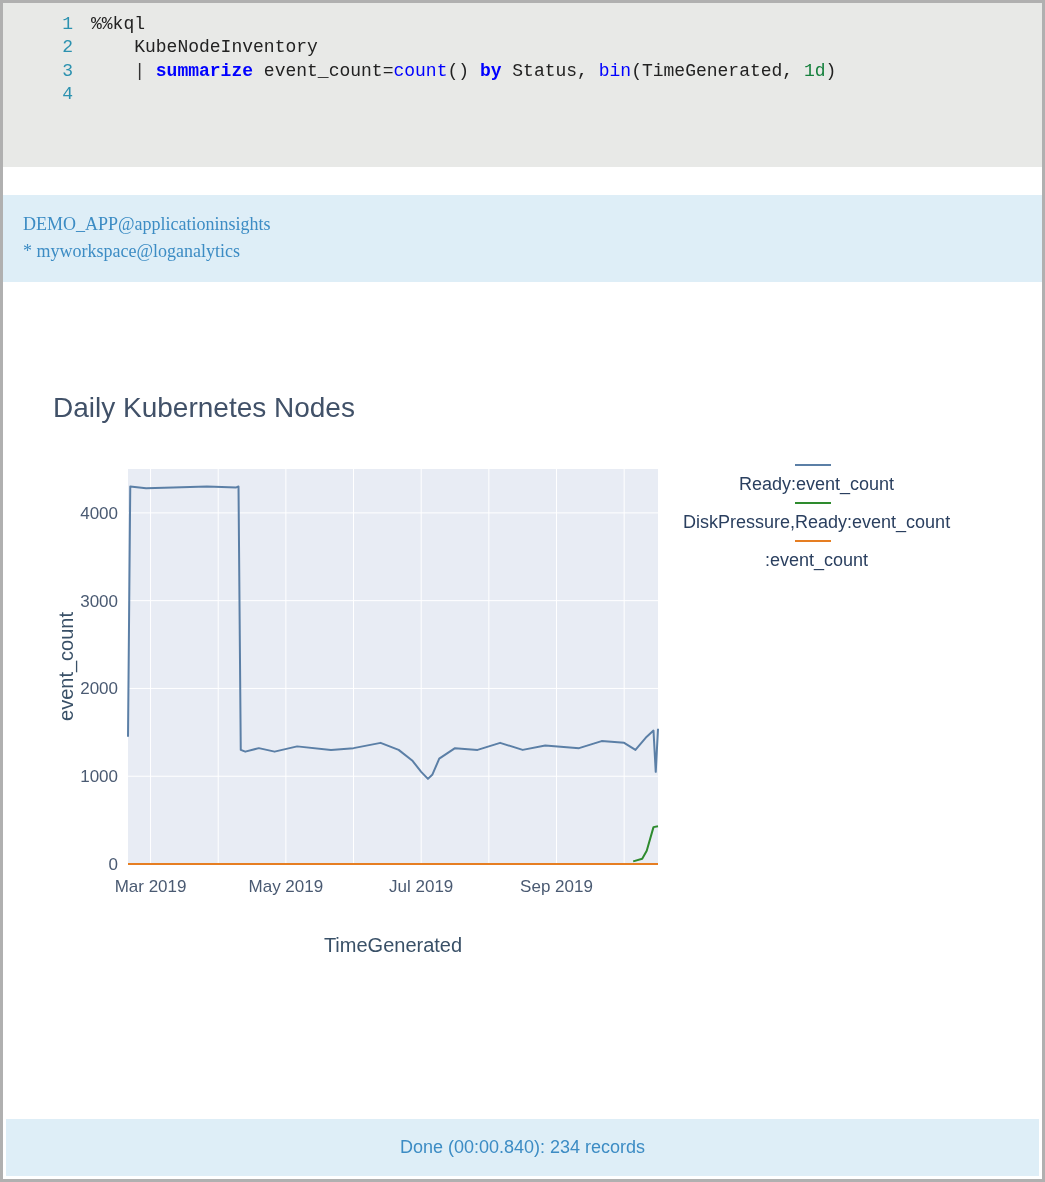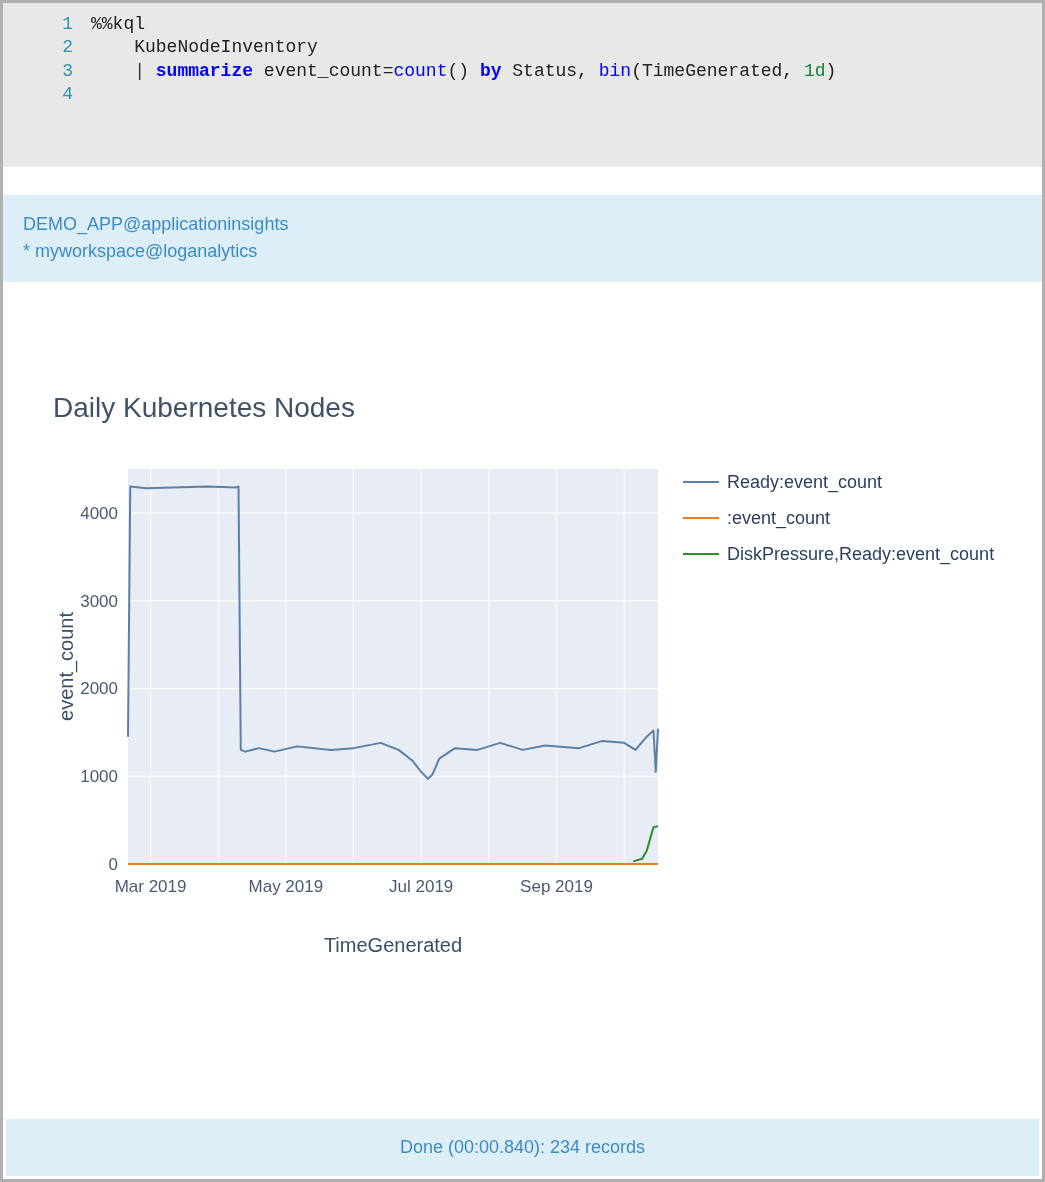--- a/index.html
+++ b/index.html
@@ -32,41 +32,42 @@
   .tok-fn { color: #0000ff; }
   .tok-str { color: #a31515; }
   .tok-lit { color: #15803d; }
   .info-bar {
     background: #deeef7;
     padding: 16px 20px 16px 20px;
     font-size: 18px;
     color: #3c8cc4;
     line-height: 1.55;
     margin-top: 28px;
+    font-family: Liberation Serif, serif;
   }
   .info-line { display:block; }
   .info-prefix { color:#3c8cc4; }
   .chart-area {
     padding: 40px 30px 20px 50px;
   }
   .chart-title {
     font-size: 28px;
     color: #415168;
     margin: 70px 0 40px 0;
     font-weight: 400;
   }
   .chart-row { display:flex; align-items:flex-start; }
   .chart-svg-wrap { position:relative; }
   .legend {
     margin-left: 20px;
     font-size: 18px;
     color: #2a3f5f;
     line-height: 2.0;
   }
-  .legend-item { display:flex; align-items:center; white-space:nowrap; }
+  .legend-item { display:flex; align-items:center; white-space:nowrap;flex-direction:column; }
   .legend-swatch { width:36px; height:0; border-top:2px solid; margin-right:8px; }
   .axis-text { font-family: "Segoe UI", Arial, sans-serif; font-size:17px; fill:#4a5a72; }
   .axis-title { font-size:20px; fill:#395067; }
   .status-bar {
     position:absolute;
     left:3px; right:3px; bottom:3px;
     background:#deeef7;
     color:#3c8cc4;
     font-size:18px;
     padding:18px 14px;
@@ -133,26 +134,26 @@
           <text x="340" y="488" text-anchor="middle" class="axis-title">TimeGenerated</text>
           <text x="0" y="0" text-anchor="middle" class="axis-title" transform="translate(20,202.5) rotate(-90)">event_count</text>
         </svg>
     </div>
     <div class="legend" id="legend">
         <div class="legend-item">
           <span class="legend-swatch" style="border-top-color: rgb(91, 127, 166);"></span>
           <span>Ready:event_count</span>
         </div>
         <div class="legend-item">
+          <span class="legend-swatch" style="border-top-color: rgb(46, 139, 46);"></span>
+          <span>DiskPressure,Ready:event_count</span>
+        </div>
+        <div class="legend-item">
           <span class="legend-swatch" style="border-top-color: rgb(230, 126, 34);"></span>
           <span>:event_count</span>
-        </div>
-        <div class="legend-item">
-          <span class="legend-swatch" style="border-top-color: rgb(46, 139, 46);"></span>
-          <span>DiskPressure,Ready:event_count</span>
         </div>
       </div>
   </div>
 </div>
 
 <div class="status-bar">
   <span>Done (00:00.840): 234 records</span>
 </div>
 
 </body></html>

